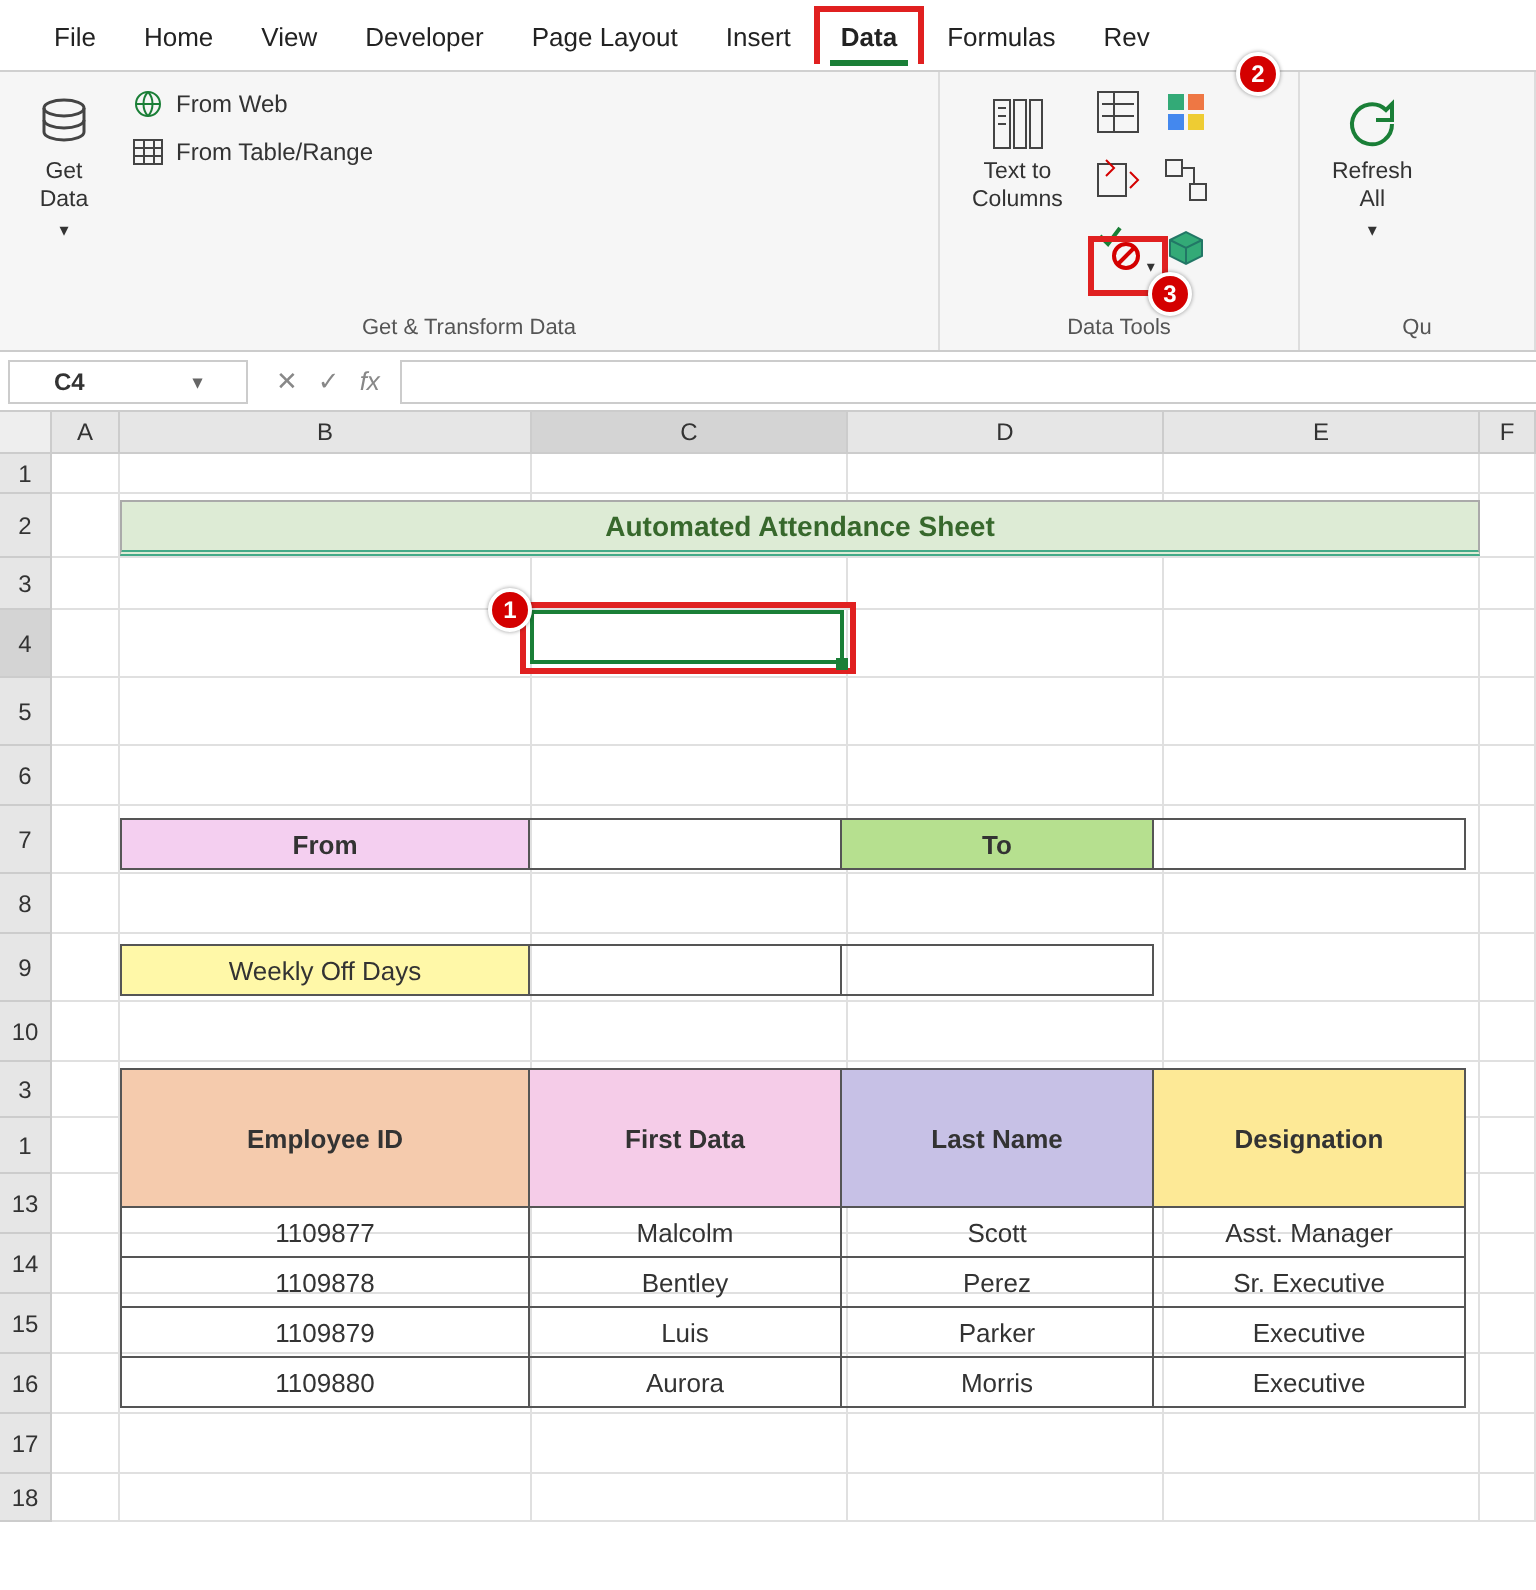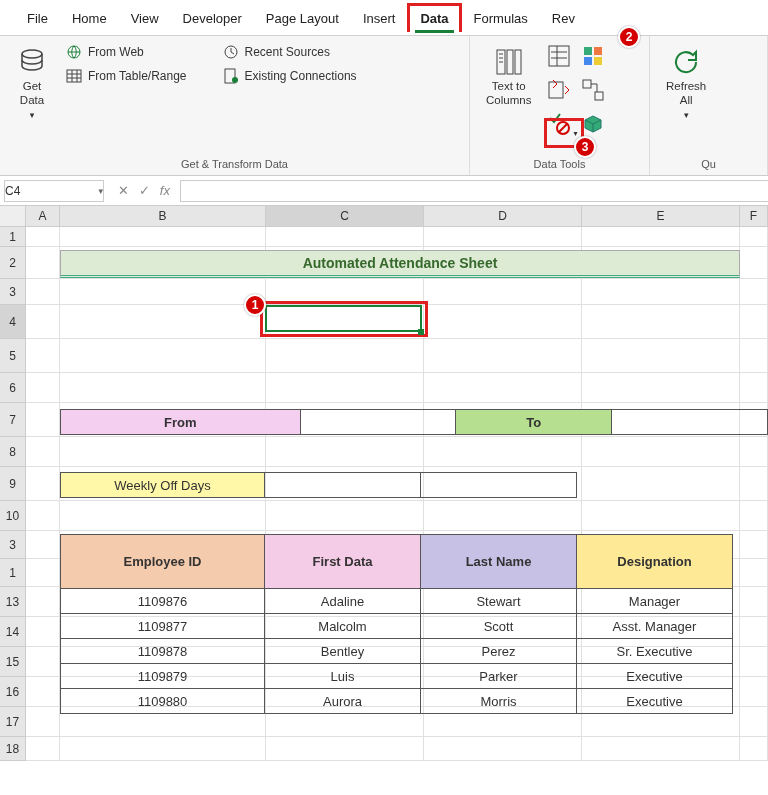--- a/index.html
+++ b/index.html
@@ -21,21 +21,21 @@
 .stack { display: flex; flex-direction: column; gap: 4px; }
 .hbtn { display: flex; align-items: center; gap: 6px; padding: 2px 4px; cursor: pointer; font-size: 12px; }
 .hbtn .ico-sm { width: 16px; height: 16px; }
 .mini-grid { display: grid; grid-template-columns: 30px 30px; grid-template-rows: 30px 30px 30px; gap: 4px; }
 .mini-ico { width: 28px; height: 28px; cursor: pointer; display: flex; align-items: center; justify-content: center; }
 
 
 
 
 .fbar { display: flex; align-items: center; border-bottom: 1px solid #ccc; height: 30px; background: #fff; }
-.namebox { width: 100px; border: 1px solid #ccc; margin: 3px 4px; padding: 3px 0; display: flex; justify-content: space-between; align-items: center; font-size: 12px; }
+.namebox { width: 120px; border: 1px solid #ccc; margin: 3px 4px; padding: 3px 22px; display: flex; justify-content: space-between; align-items: center; font-size: 12px; font-weight: bold; }
 .fbar-btns { display: flex; gap: 10px; padding: 0 10px; color: #888; }
 .fbar-btns span { cursor: pointer; }
 .fx-input { flex: 1; border: 1px solid #ccc; border-right: none; margin: 3px 0; padding: 3px 6px; height: 22px; }
 
 
 .grid-wrap { position: relative; }
 .col-headers { display: flex; background: #e6e6e6; border-bottom: 1px solid #ccc; }
 .corner { width: 26px; height: 20px; border-right: 1px solid #ccc; background: #eee; }
 .col-h { height: 20px; border-right: 1px solid #ccc; text-align: center; font-size: 12px; color: #333; line-height: 20px; }
 .col-h.sel { background: #d4d4d4; }
@@ -117,36 +117,20 @@
           <span>From Web</span>
         </div>
         <div class="hbtn">
           <svg class="ico-sm" viewBox="0 0 16 16">
               <rect x="1" y="2" width="14" height="12" fill="none" stroke="#444"></rect>
               <path d="M1 6h14M1 10h14M6 2v12M11 2v12" stroke="#444"></path>
             </svg>
           <span>From Table/Range</span>
         </div>
       </div>
-      <div class="stack" style="margin-left:20px;">
-        <div class="hbtn">
-          <svg class="ico-sm" viewBox="0 0 16 16">
-              <circle cx="8" cy="8" r="6" fill="none" stroke="#444"></circle>
-              <path d="M8 4v4l3 2" stroke="#444" fill="none"></path>
-            </svg>
-          <span>Recent Sources</span>
-        </div>
-        <div class="hbtn">
-          <svg class="ico-sm" viewBox="0 0 16 16">
-              <rect x="2" y="1" width="10" height="14" fill="none" stroke="#444"></rect>
-              <circle cx="12" cy="12" r="3" fill="#1a7f37"></circle>
-            </svg>
-          <span>Existing Connections</span>
-        </div>
-      </div>
     </div>
     <div class="group-label">Get &amp; Transform Data</div>
   </div>
 
   <div class="group" style="flex:0 0 180px; position:relative;">
     <div class="group-body">
       <div class="vbtn">
         <svg class="ico" viewBox="0 0 32 32">
             <rect x="4" y="4" width="8" height="24" fill="none" stroke="#444"></rect>
             <rect x="14" y="4" width="6" height="24" fill="none" stroke="#444"></rect>
@@ -408,55 +392,49 @@
         <div class="cell cF" style="height:24px"></div>
       </div>
     </div>
 
   <div class="title-bar">Automated Attendance Sheet</div>
 
 
   <table class="tbl" style="left:60px; top:203px;">
     <tbody>
         <tr>
-      <td class="lbl bg-pink" style="width:240px;">From</td>
+      <td class="lbl bg-pink" style="width:204px;">From</td>
       <td style="width:156px;"></td>
       <td class="lbl bg-lime" style="width:156px;">To</td>
       <td style="width:156px;"></td>
     </tr>
   </tbody>
     </table>
 
   <table class="tbl" style="left:60px; top:266px;">
     <tbody>
         <tr>
       <td class="lbl bg-yel" style="width:204px;font-weight:400;">Weekly Off Days</td>
       <td style="width:156px;"></td>
       <td style="width:156px;"></td>
     </tr>
   </tbody>
     </table>
 
   <table class="tbl" style="left:60px; top:328px;">
     <tbody>
-        <tr style="height:54px;">
+        <tr style="height:69px;">
       <td class="lbl bg-hpeach" style="width:204px;">Employee ID</td>
       <td class="lbl bg-hpink" style="width:156px;">First Data</td>
       <td class="lbl bg-hlav" style="width:156px;">Last Name</td>
       <td class="lbl bg-hyel" style="width:156px;">Designation</td>
     </tr>
     </tbody>
       <tbody id="emp-body">
         <tr>
-          <td>1109876</td>
-          <td>Adaline</td>
-          <td>Stewart</td>
-          <td>Manager</td>
-        </tr>
-        <tr>
           <td>1109877</td>
           <td>Malcolm</td>
           <td>Scott</td>
           <td>Asst. Manager</td>
         </tr>
         <tr>
           <td>1109878</td>
           <td>Bentley</td>
           <td>Perez</td>
           <td>Sr. Executive</td>

